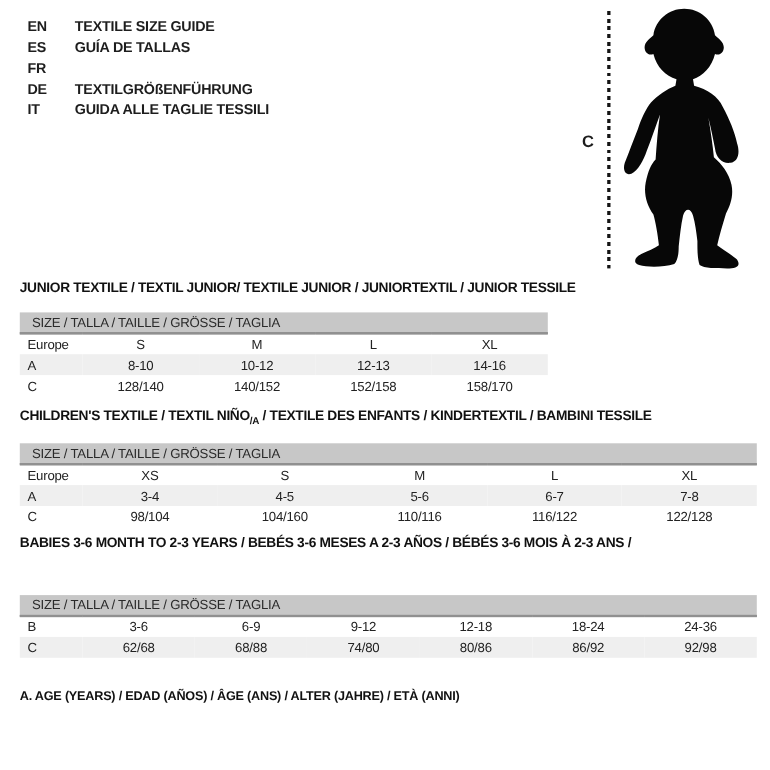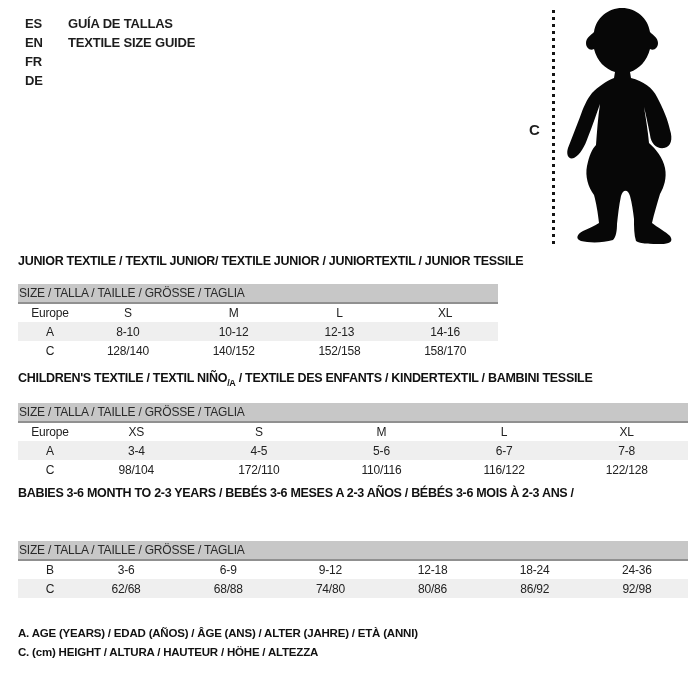--- a/index.html
+++ b/index.html
@@ -49,52 +49,57 @@
     font-size:12px; color:#222; letter-spacing:-0.2px;
   }
   .t1 { top:284px; width:480px; }
   .t2 { top:403px; width:670px; }
   .t3 { top:541px; width:670px; }
 
   th.size-bar {
     background:#c7c7c7;
     border-bottom:2px solid #909090;
     height:19px; font-weight:normal; text-align:left;
-    padding-left:1px; font-size:12px; color:#2a2a2a;
+    padding-left:11px; font-size:12px; color:#2a2a2a;
     letter-spacing:-0.2px;
   }
   td { height:19px; text-align:center; font-weight:normal; }
-  td.rl { text-align:center; padding-left:7px; }
+  td.rl { text-align:left; padding-left:7px; }
   tr.alt td { background:#efefef; }
   col.c-label { width:57px; }
 
   
   .footnotes { position:absolute; left:18px; top:624px; }
   .footnote {
     font-weight:bold; font-size:11.5px; letter-spacing:-0.2px;
     line-height:19px; color:#111; white-space:nowrap;
   }
 </style>
 </head>
 <body>
 
 <div class="lang-list">
   <div class="lang-row">
+    <span class="lang-code">EN</span>
+    <span class="lang-label">TEXTILE SIZE GUIDE</span>
+  </div>
+  <div class="lang-row">
     <span class="lang-code">ES</span>
     <span class="lang-label">GUÍA DE TALLAS</span>
   </div>
   <div class="lang-row">
-    <span class="lang-code">EN</span>
-    <span class="lang-label">TEXTILE SIZE GUIDE</span>
-  </div>
-  <div class="lang-row">
     <span class="lang-code">FR</span>
   </div>
   <div class="lang-row">
     <span class="lang-code">DE</span>
+    <span class="lang-label">TEXTILGRÖßENFÜHRUNG</span>
+  </div>
+  <div class="lang-row">
+    <span class="lang-code">IT</span>
+    <span class="lang-label">GUIDA ALLE TAGLIE TESSILI</span>
   </div>
 </div>
 
 <div class="figure-area">
   <div class="measure-line"></div>
   <div class="measure-label">C</div>
   <svg class="silhouette" width="136" height="240" viewBox="0 0 132 240" xmlns="http://www.w3.org/2000/svg">
     <path fill="#070707" d="
       M62,2
       C76,2 88,12 90,26
@@ -210,21 +215,21 @@
       <td class="rl">A</td>
       <td>3-4</td>
       <td>4-5</td>
       <td>5-6</td>
       <td>6-7</td>
       <td>7-8</td>
     </tr>
     <tr>
       <td class="rl">C</td>
       <td>98/104</td>
-      <td>172/110</td>
+      <td>104/160</td>
       <td>110/116</td>
       <td>116/122</td>
       <td>122/128</td>
     </tr>
   </tbody>
 </table>
 
 <div class="tbl-title t3-title">
   <div>BABIES 3-6 MONTH TO 2-3 YEARS / BEBÉS 3-6 MESES A 2-3 AÑOS / BÉBÉS 3-6 MOIS À 2-3 ANS /</div>
 </div>
@@ -260,14 +265,13 @@
       <td>74/80</td>
       <td>80/86</td>
       <td>86/92</td>
       <td>92/98</td>
     </tr>
   </tbody>
 </table>
 
 <div class="footnotes">
   <div class="footnote">A. AGE (YEARS) / EDAD (AÑOS) / ÂGE (ANS) / ALTER (JAHRE) / ETÀ (ANNI)</div>
-  <div class="footnote">C. (cm) HEIGHT / ALTURA / HAUTEUR / HÖHE / ALTEZZA</div>
 </div>
 
 </body></html>

